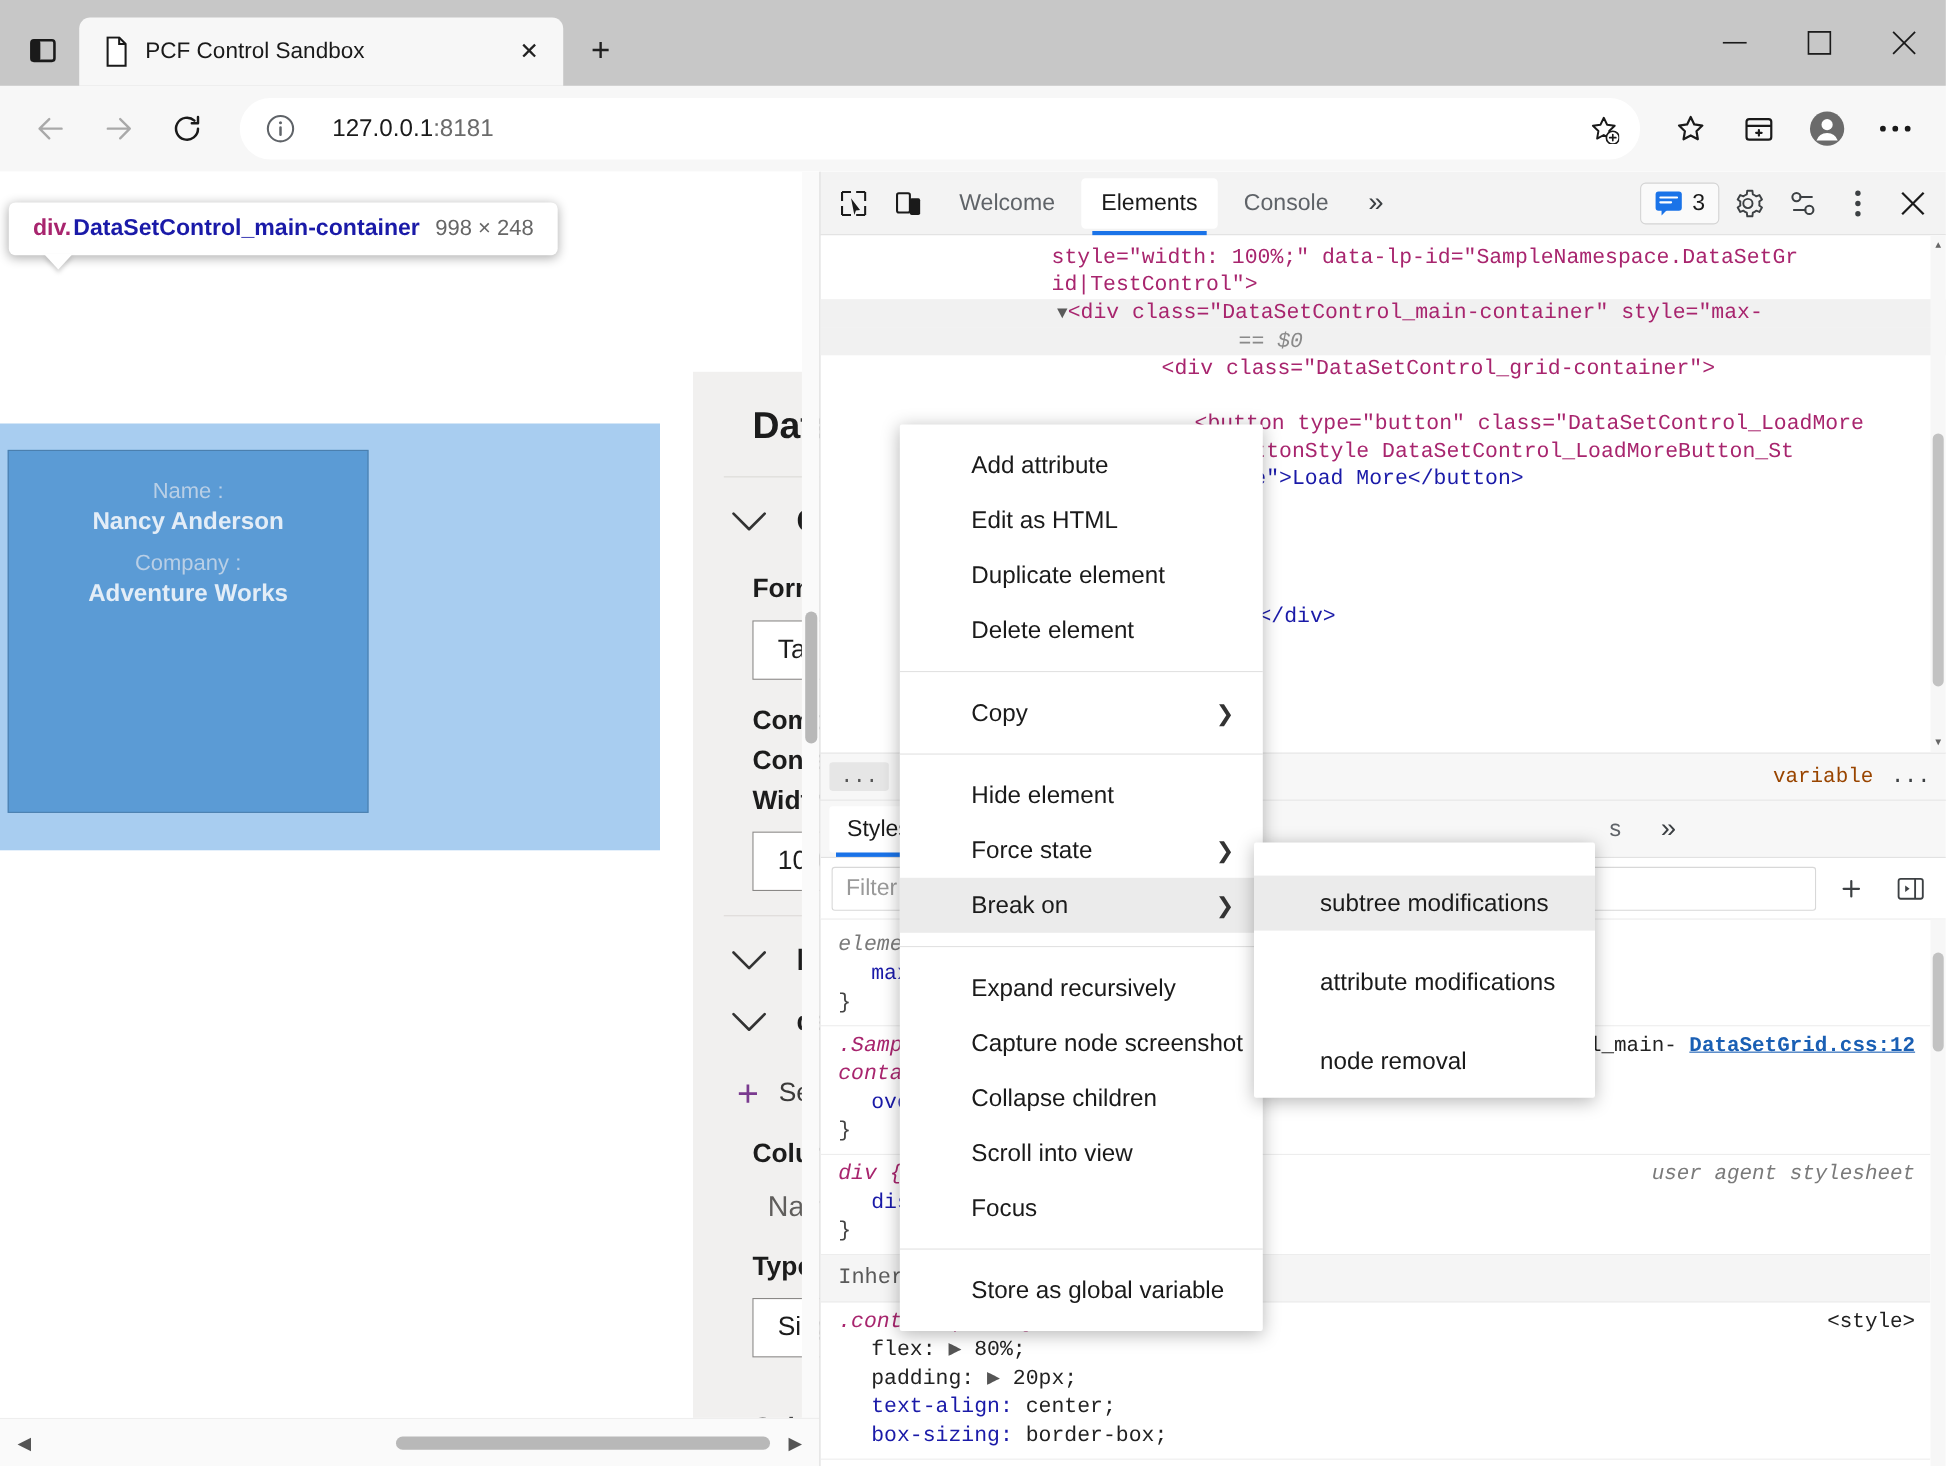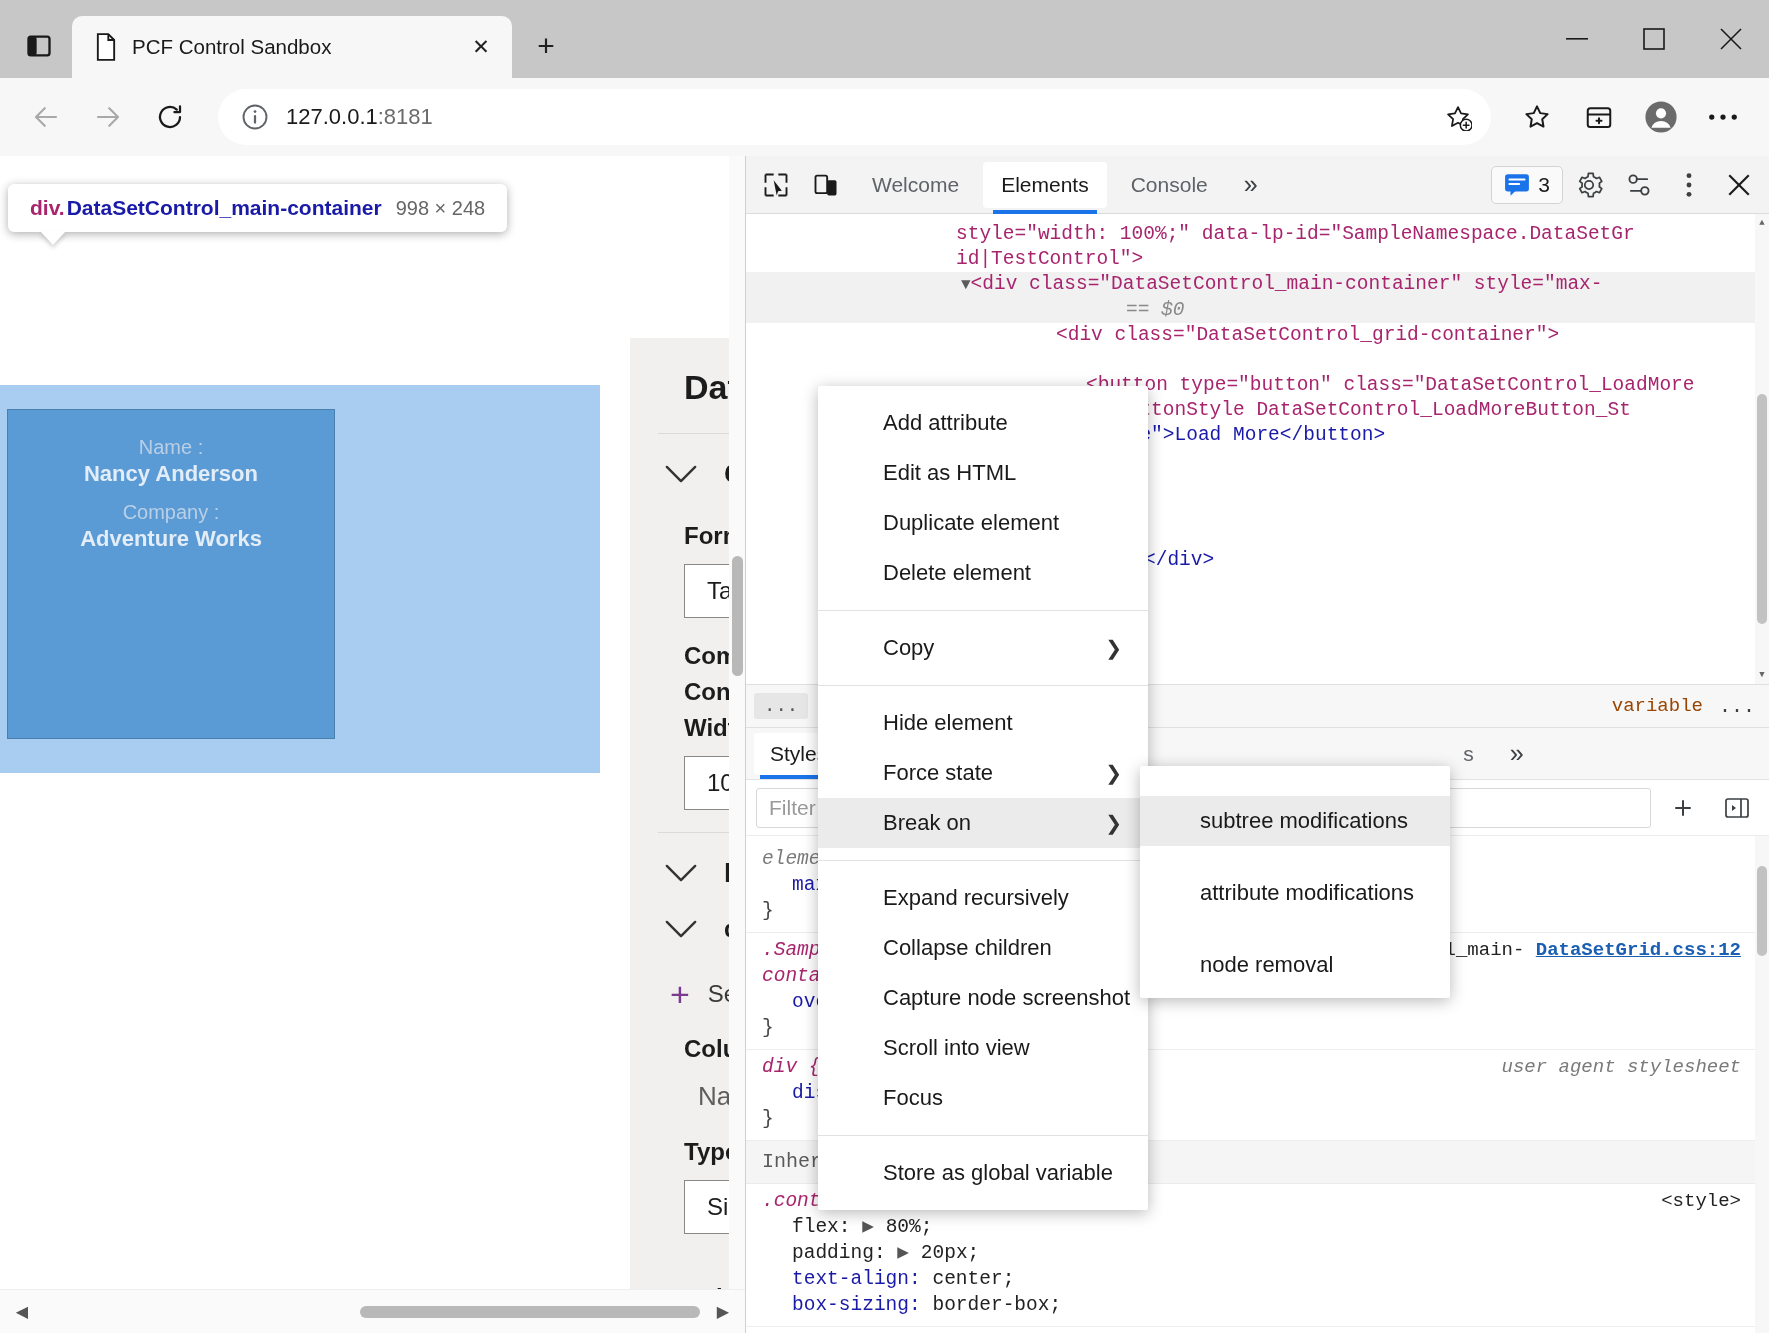--- a/index.html
+++ b/index.html
@@ -57,21 +57,21 @@
     padding:0 18px; gap:6px; flex:0 0 auto;
   }
   .nav-btn {
     width:56px; height:56px; border-radius:6px;
     display:flex; align-items:center; justify-content:center; cursor:pointer;
   }
   .nav-btn.disabled { opacity:.35; cursor:default; }
   .omnibox {
     flex:1 1 auto; height:56px; margin:0 12px 0 14px;
     background:#ffffff; border-radius:28px;
-    display:flex; align-items:center; padding:0 10px 0 22px; gap:16px;
+    display:flex; align-items:center; padding:0 10px 0 22px; gap:32px;
   }
   .omni-info { width:30px; height:30px; flex:0 0 auto; }
   .omni-url { flex:1 1 auto; font-size:22px; color:#1a1a1a; white-space:nowrap; }
   .omni-url .dim { color:#6b6b6b; }
   .omni-star { width:46px; height:46px; display:flex; align-items:center; justify-content:center;
                border-radius:5px; cursor:pointer; }
   .tb-icon {
     width:56px; height:56px; border-radius:6px; flex:0 0 auto;
     display:flex; align-items:center; justify-content:center; cursor:pointer;
   }
@@ -637,22 +637,22 @@
       <div class="ctx-item">
           <span>Force state</span>
           <span class="ctx-arrow">❯</span>
         </div>
       <div class="ctx-item hot">
           <span>Break on</span>
           <span class="ctx-arrow">❯</span>
         </div>
       <div class="ctx-sep"></div>
       <div class="ctx-item">Expand recursively</div>
+      <div class="ctx-item">Capture node screenshot</div>
       <div class="ctx-item">Collapse children</div>
-      <div class="ctx-item">Capture node screenshot</div>
       <div class="ctx-item">Scroll into view</div>
       <div class="ctx-item">Focus</div>
       <div class="ctx-sep"></div>
       <div class="ctx-item">Store as global variable</div>
     </div>
 
     <div class="ctx-sub">
       <div class="ctx-item hot">subtree modifications</div>
       <div class="ctx-item">attribute modifications</div>
       <div class="ctx-item">node removal</div>

